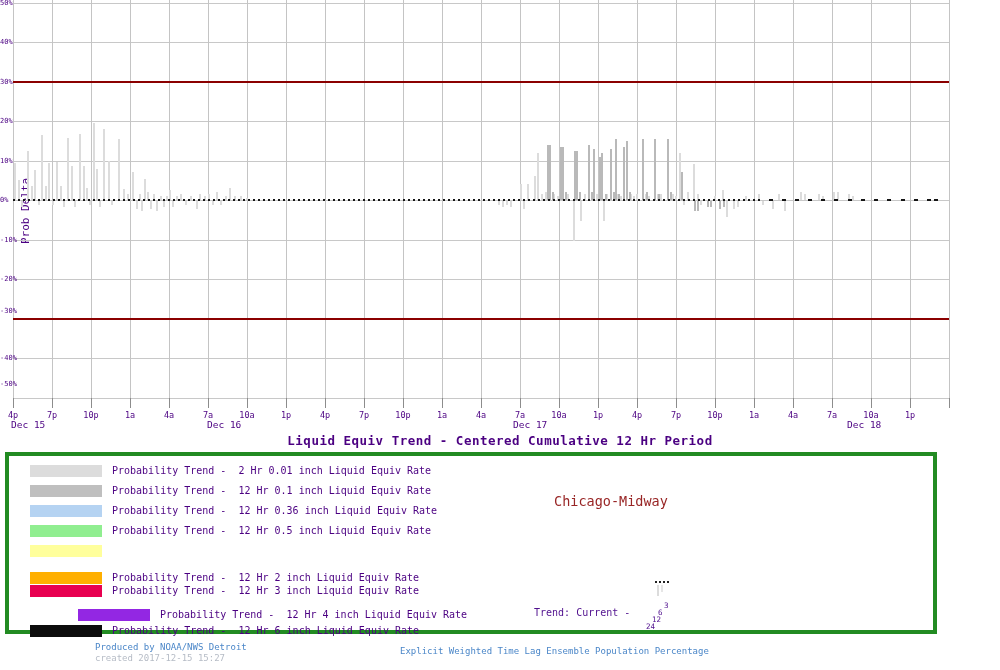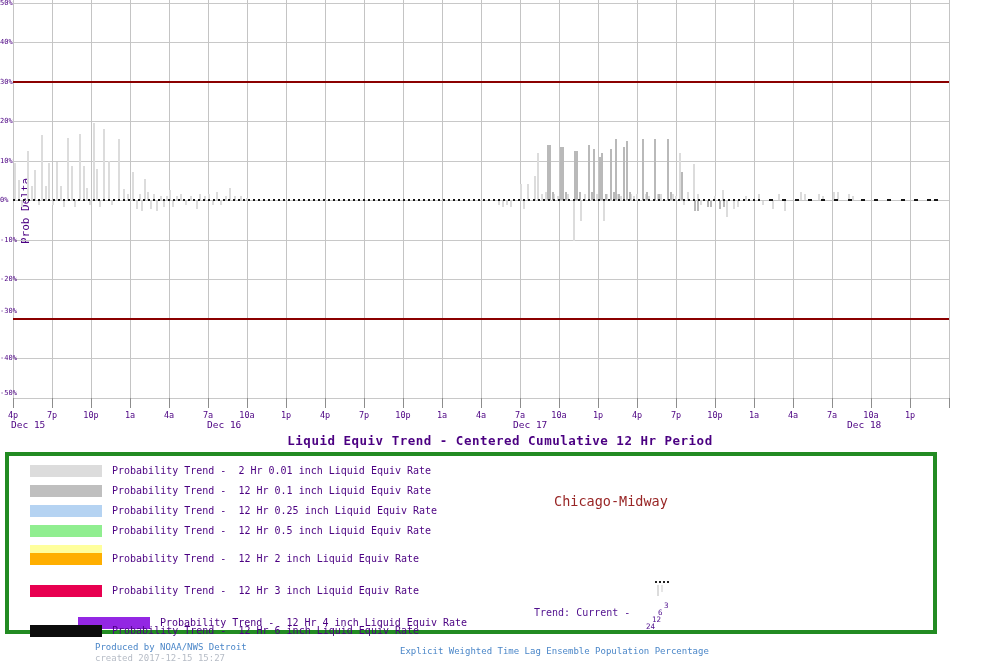--- a/index.html
+++ b/index.html
@@ -272,21 +272,21 @@
       <div class="ylab" style="top: -1.5px;">50%</div>
       <div class="ylab" style="top: 38px;">40%</div>
       <div class="ylab" style="top: 77.5px;">30%</div>
       <div class="ylab" style="top: 117px;">20%</div>
       <div class="ylab" style="top: 156.5px;">10%</div>
       <div class="ylab" style="top: 196px;">0%</div>
       <div class="ylab" style="top: 235.5px;">-10%</div>
       <div class="ylab" style="top: 275px;">-20%</div>
       <div class="ylab" style="top: 307px;">-30%</div>
       <div class="ylab" style="top: 354px;">-40%</div>
-      <div class="ylab" style="top: 389px;">-50%</div>
+      <div class="ylab" style="top: 380px;">-50%</div>
       <div class="xlab" style="left: 13px; top: 410px;">4p</div>
       <div class="xlab" style="left: 52px; top: 410px;">7p</div>
       <div class="xlab" style="left: 91px; top: 410px;">10p</div>
       <div class="xlab" style="left: 130px; top: 410px;">1a</div>
       <div class="xlab" style="left: 169px; top: 410px;">4a</div>
       <div class="xlab" style="left: 208px; top: 410px;">7a</div>
       <div class="xlab" style="left: 247px; top: 410px;">10a</div>
       <div class="xlab" style="left: 286px; top: 410px;">1p</div>
       <div class="xlab" style="left: 325px; top: 410px;">4p</div>
       <div class="xlab" style="left: 364px; top: 410px;">7p</div>
@@ -320,38 +320,38 @@
   <div class="legend-row" style="top: 5px;">
         <div class="legend-swatch" style="background: rgb(220, 220, 220);"></div>
         <span class="legend-label">Probability Trend -  2 Hr 0.01 inch Liquid Equiv Rate</span>
       </div>
       <div class="legend-row" style="top: 25px;">
         <div class="legend-swatch" style="background: rgb(191, 191, 191);"></div>
         <span class="legend-label">Probability Trend -  12 Hr 0.1 inch Liquid Equiv Rate</span>
       </div>
       <div class="legend-row" style="top: 45px;">
         <div class="legend-swatch" style="background: rgb(181, 211, 242);"></div>
-        <span class="legend-label">Probability Trend -  12 Hr 0.25 inch Liquid Equiv Rate</span>
+        <span class="legend-label">Probability Trend -  12 Hr 0.36 inch Liquid Equiv Rate</span>
       </div>
       <div class="legend-row" style="top: 65px;">
         <div class="legend-swatch" style="background: rgb(144, 238, 144);"></div>
         <span class="legend-label">Probability Trend -  12 Hr 0.5 inch Liquid Equiv Rate</span>
       </div>
       <div class="legend-row" style="top: 85px;">
         <div class="legend-swatch" style="background: rgb(255, 255, 156);"></div>
       </div>
-      <div class="legend-row" style="top: 93px; text-align: right;">
+      <div class="legend-row" style="top: 112px; text-align: right;">
         <div class="legend-swatch" style="background: rgb(255, 175, 0);"></div>
         <span class="legend-label">Probability Trend -  12 Hr 2 inch Liquid Equiv Rate</span>
       </div>
       <div class="legend-row" style="top: 125px;">
         <div class="legend-swatch" style="background: rgb(232, 0, 80);"></div>
         <span class="legend-label">Probability Trend -  12 Hr 3 inch Liquid Equiv Rate</span>
       </div>
-      <div class="legend-row" style="top: 157px; padding-left: 48px;">
+      <div class="legend-row" style="top: 149px; padding-left: 48px;">
         <div class="legend-swatch" style="background: rgb(147, 39, 227);"></div>
         <span class="legend-label">Probability Trend -  12 Hr 4 inch Liquid Equiv Rate</span>
       </div>
       <div class="legend-row" style="top: 165px;">
         <div class="legend-swatch" style="background: rgb(12, 12, 12);"></div>
         <span class="legend-label">Probability Trend -  12 Hr 6 inch Liquid Equiv Rate</span>
       </div>
       <div class="trend-hour" style="left: 655px; top: 146px;">3</div>
       <div class="trend-hour" style="left: 649px; top: 153px;">6</div>
       <div class="trend-hour" style="left: 643px; top: 160px;">12</div>

